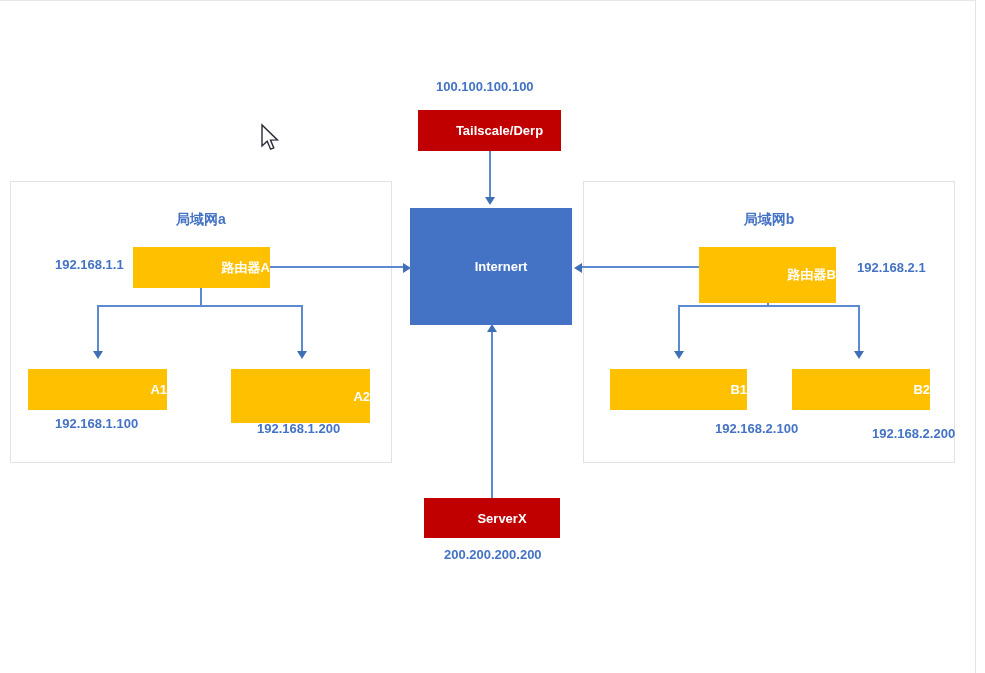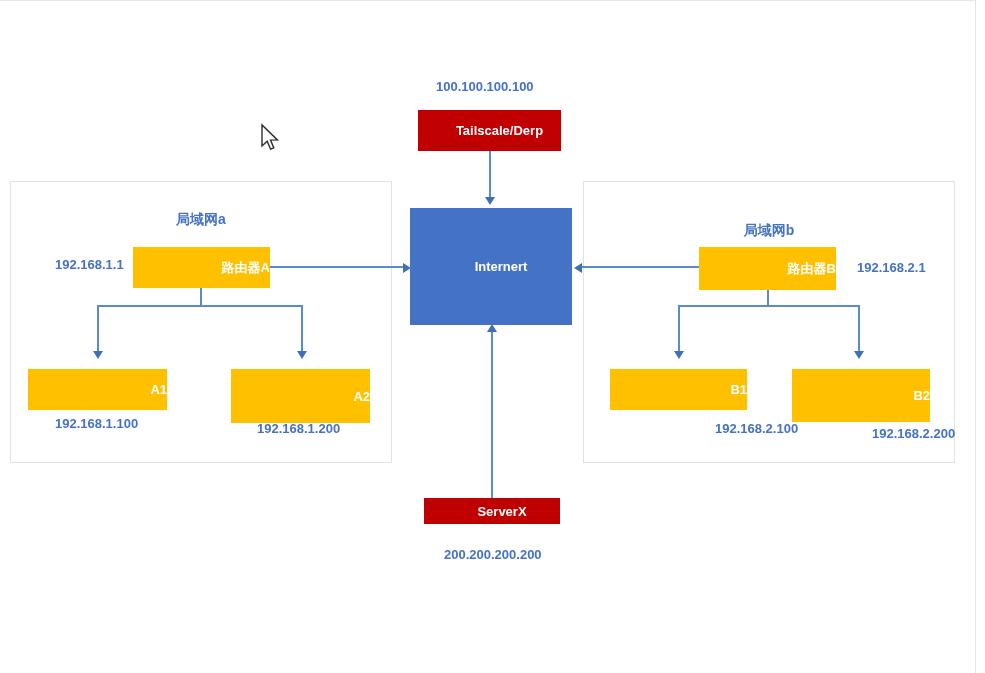--- a/index.html
+++ b/index.html
@@ -125,21 +125,21 @@
 <div id="canvas">
 
   <div id="top-edge"></div>
   <div id="right-divider"></div>
   <div id="right-gutter"></div>
 
   <div class="lan-group" style="left:10px; top:181px; width:382px; height:282px;"></div>
   <div class="lan-title" style="left:101px; top:211px; width:200px;">局域网a</div>
 
   <div class="lan-group" style="left:583px; top:181px; width:372px; height:282px;"></div>
-  <div class="lan-title" style="left:669px; top:222px; width:200px;text-align:center;">局域网b</div>
+  <div class="lan-title" style="left:669px; top:211px; width:200px;text-align:center;">局域网b</div>
 
   <div class="line-v" style="left:489px; top:151px; height:48px;"></div>
   <div class="arrow arrow-down" style="left:485px; top:197px;"></div>
 
   <div class="line-v" style="left:491px; top:330px; height:168px;"></div>
   <div class="arrow arrow-up" style="left:487px; top:324px;"></div>
 
   <div class="line-h" style="left:270px; top:266px; width:135px;"></div>
   <div class="arrow arrow-right" style="left:403px; top:263px;"></div>
 
@@ -162,51 +162,51 @@
 
   <div class="ip-label" style="left:436px; top:79px;">100.100.100.100</div>
   <div class="node red" style="left:418px; top:110px; width:143px; height:41px;">
     <span>Tailscale/Derp</span>
   </div>
 
   <div class="node blue" style="left:410px; top:208px; width:162px; height:117px;">
     <span>Internert</span>
   </div>
 
-  <div class="node red" style="left:424px; top:498px; width:136px; height:26px;">
+  <div class="node red" style="left:424px; top:498px; width:136px; height:40px;">
     <span>ServerX</span>
   </div>
   <div class="ip-label" style="left:444px; top:547px;">200.200.200.200</div>
 
   <div class="ip-label" style="left:55px; top:257px;">192.168.1.1</div>
   <div class="node orange" style="left:133px; top:247px; width:137px; height:41px;">
     <span>路由器A</span>
   </div>
 
   <div class="node orange" style="left:28px; top:369px; width:139px; height:41px;">
     <span>A1</span>
   </div>
   <div class="ip-label" style="left:55px; top:416px;">192.168.1.100</div>
 
   <div class="node orange" style="left:231px; top:369px; width:139px; height:54px;">
     <span>A2</span>
   </div>
   <div class="ip-label" style="left:257px; top:421px;">192.168.1.200</div>
 
-  <div class="node orange" style="left:699px; top:247px; width:137px; height:43px;">
+  <div class="node orange" style="left:699px; top:247px; width:137px; height:56px;">
     <span>路由器B</span>
   </div>
   <div class="ip-label" style="left:857px; top:260px;">192.168.2.1</div>
 
   <div class="node orange" style="left:610px; top:369px; width:137px; height:41px;">
     <span>B1</span>
   </div>
   <div class="ip-label" style="left:668px; top:421px;margin-left:47px;">192.168.2.100</div>
 
-  <div class="node orange" style="left:792px; top:369px; width:138px; height:53px;">
+  <div class="node orange" style="left:792px; top:369px; width:138px; height:41px;">
     <span>B2</span>
   </div>
   <div class="ip-label" style="left:872px; top:426px;">192.168.2.200</div>
 
   <div id="cursor" style="left:260px; top:123px;">
     <svg width="22" height="30" viewBox="0 0 22 30" xmlns="http://www.w3.org/2000/svg">
       <path d="M2,2 L2,23 L7.2,18.2 L10.6,26.2 L13.8,24.9 L10.5,17.1 L17.4,16.9 Z" fill="#ffffff" stroke="#2b2b38" stroke-width="1.4" stroke-linejoin="miter"></path>
     </svg>
   </div>
 

